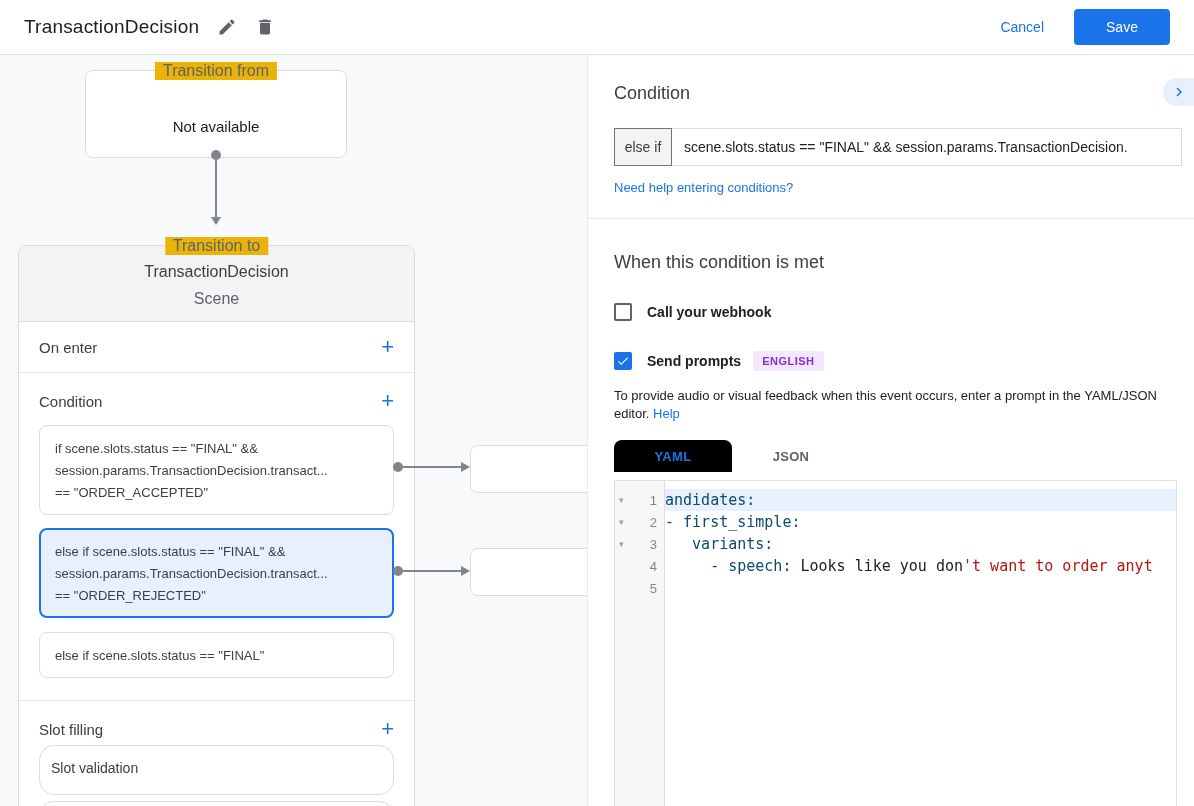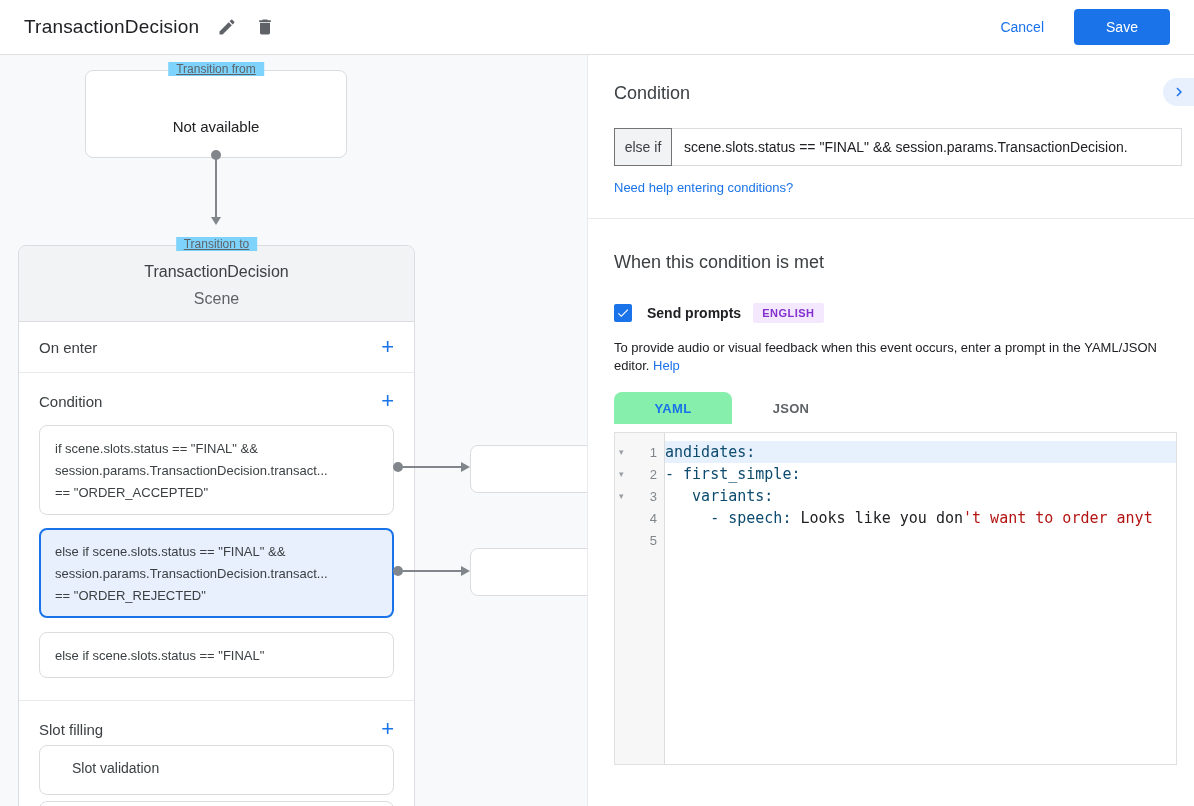--- a/index.html
+++ b/index.html
@@ -16,22 +16,22 @@
   .icon-btn svg { fill:#5f6368; }
   .topbar .spacer { flex:1; }
   .cancel-btn { border:none; background:transparent; color:#1a73e8; font-size:14px; font-weight:500;
                 cursor:pointer; margin-right:30px; font-family:inherit; }
   .save-btn { border:none; background:#1a73e8; color:#fff; font-size:14px; font-weight:500;
               border-radius:4px; width:96px; height:36px; cursor:pointer; font-family:inherit; }
 
   
   .canvas { position:absolute; left:0; top:55px; width:587px; height:751px; background:#f8f9fa; overflow:hidden; }
   .fieldset { position:absolute; border:1px solid #dadce0; border-radius:8px; background:#fff; }
-  .legend { position:absolute; top:-9px; left:50%; transform:translateX(-50%); background:#7dd3fc;
-            padding:0 8px; font-size:12px; color:#5f6368; white-space:nowrap;text-decoration:underline; }
+  .legend { position:absolute; top:-9px; left:50%; transform:translateX(-50%); background:#eab308;
+            padding:0 8px; font-size:16px; color:#5f6368; white-space:nowrap; }
   .fs-from { left:85px; top:15px; width:262px; height:88px; }
   .fs-from .status { position:absolute; left:0; right:0; top:47px; text-align:center; font-size:15px; color:#202124; }
   .dot { position:absolute; width:10px; height:10px; border-radius:50%; background:#80868b; }
   .vline { position:absolute; left:215px; top:102px; width:2px; height:60px; background:#80868b; }
   .arrow-down { position:absolute; left:211px; top:162px; width:0; height:0;
                 border-left:5px solid transparent; border-right:5px solid transparent; border-top:8px solid #80868b; }
   .hline { position:absolute; height:2px; background:#80868b; }
   .arrow-right { position:absolute; width:0; height:0;
                  border-top:5px solid transparent; border-bottom:5px solid transparent; border-left:9px solid #80868b; }
   .target-box { position:absolute; width:132px; height:48px; background:#fff; border:1px solid #dadce0; border-radius:8px; }
@@ -46,21 +46,21 @@
   .sec-label { font-size:15px; color:#3c4043; }
   .add-btn { border:none; background:transparent; color:#1a73e8; font-size:22px; font-weight:400;
              cursor:pointer; line-height:20px; font-family:inherit; }
   .section { padding:14px 20px 22px; border-bottom:1px solid #e8eaed; }
   .section .head { display:flex; align-items:center; justify-content:space-between; height:28px; }
   .cond-card { border:1px solid #dadce0; border-radius:8px; background:#fff; padding:12px 15px;
                font-size:13px; line-height:22px; color:#3c4043; white-space:pre-line; cursor:pointer; }
   .cond-card.first { margin-top:10px; height:90px; }
   .cond-card.selected { background:#e8f0fe; border:2px solid #1a73e8; padding:11px 14px; margin-top:13px; height:90px; }
   .cond-card.last { margin-top:14px; height:46px; }
-  .slot-card { border:1px solid #dadce0; border-radius:8px; background:#fff; padding:14px 32px;
+  .slot-card { border:1px solid #dadce0; border-radius:15px; background:#fff; padding:14px 11px;
                font-size:14px; color:#3c4043; cursor:pointer; margin-top:2px; height:50px; }
   .slot-card.partial { margin-top:6px; height:40px; }
 
   
   .panel { position:absolute; left:587px; top:55px; width:607px; height:751px; background:#fff;
            border-left:1px solid #e8eaed; padding:0 13px 0 26px; z-index:20; }
   .panel h2 { font-size:18px; font-weight:400; color:#3c4043; }
   .p-title { margin-top:28px; }
   .expand-pill { position:absolute; top:23px; right:0; width:31px; height:28px; border:none;
                  background:#e8f0fe; border-radius:14px 0 0 14px; cursor:pointer;
@@ -80,21 +80,21 @@
   .checkbox.checked { border-color:#1a73e8; background:#1a73e8; display:flex; align-items:center; justify-content:center; }
   .checkbox.checked svg { fill:#fff; }
   .check-label { font-size:14px; font-weight:700; color:#202124; margin-left:15px; }
   .lang-badge { margin-left:12px; background:#f3e8fd; color:#8430ce; font-size:11px; font-weight:700;
                 letter-spacing:.5px; padding:4px 9px; border-radius:2px; }
   .desc { margin-top:16px; font-size:13px; line-height:18px; color:#202124; width:560px; }
   .desc a { color:#1a73e8; text-decoration:none; cursor:pointer; }
   .tabs { display:flex; margin-top:17px; }
   .tab { width:118px; height:32px; display:flex; align-items:center; justify-content:center;
          font-size:13px; font-weight:700; color:#5f6368; cursor:pointer; letter-spacing:.3px; }
-  .tab.active { background:#86efac; color:#1a73e8; border-radius:8px 8px 0 0; }
+  .tab.active { background:#000000; color:#1a73e8; border-radius:8px 8px 0 0; }
   .editor { display:flex; margin-top:8px; width:563px; height:333px; border:1px solid #e0e0e0; background:#fff; }
   .gutter { width:50px; background:#f7f7f7; border-right:1px solid #ddd; padding-top:8px; flex:none; }
   .grow { height:22px; display:flex; align-items:center; }
   .fold { width:16px; padding-left:4px; font-size:9px; color:#9aa0a6; cursor:pointer; }
   .lnum { flex:1; text-align:right; padding-right:7px; font-size:13px; color:#80868b; }
   .code { flex:1; padding-top:8px; overflow:hidden; font-family:"DejaVu Sans Mono", monospace; font-size:15px; }
   .crow { height:22px; line-height:22px; white-space:pre; cursor:text; }
   .crow.hl { background:#e7f0fd; }
   .tk-key { color:#0c4a6e; }
   .tk-plain { color:#202124; }
@@ -190,20 +190,24 @@
     <div class="cond-input-row">
       <div class="cond-prefix">else if</div>
       <input class="cond-input" type="text" readonly="" value="scene.slots.status == &quot;FINAL&quot; &amp;&amp; session.params.TransactionDecision." style="">
     </div>
     <a class="help-link">Need help entering conditions?</a>
 
     <div class="panel-divider"></div>
 
     <h2 class="when-title">When this condition is met</h2>
 
+    <div class="check-row">
+      <span class="checkbox"></span>
+      <span class="check-label">Call your webhook</span>
+    </div>
 
     <div class="check-row">
       <span class="checkbox checked">
         <svg width="14" height="14" viewBox="0 0 24 24">
             <path d="M9 16.17L4.83 12l-1.42 1.41L9 19 21 7l-1.41-1.41z"></path>
           </svg>
       </span>
       <span class="check-label">Send prompts</span>
       <span class="lang-badge">ENGLISH</span>
     </div>

